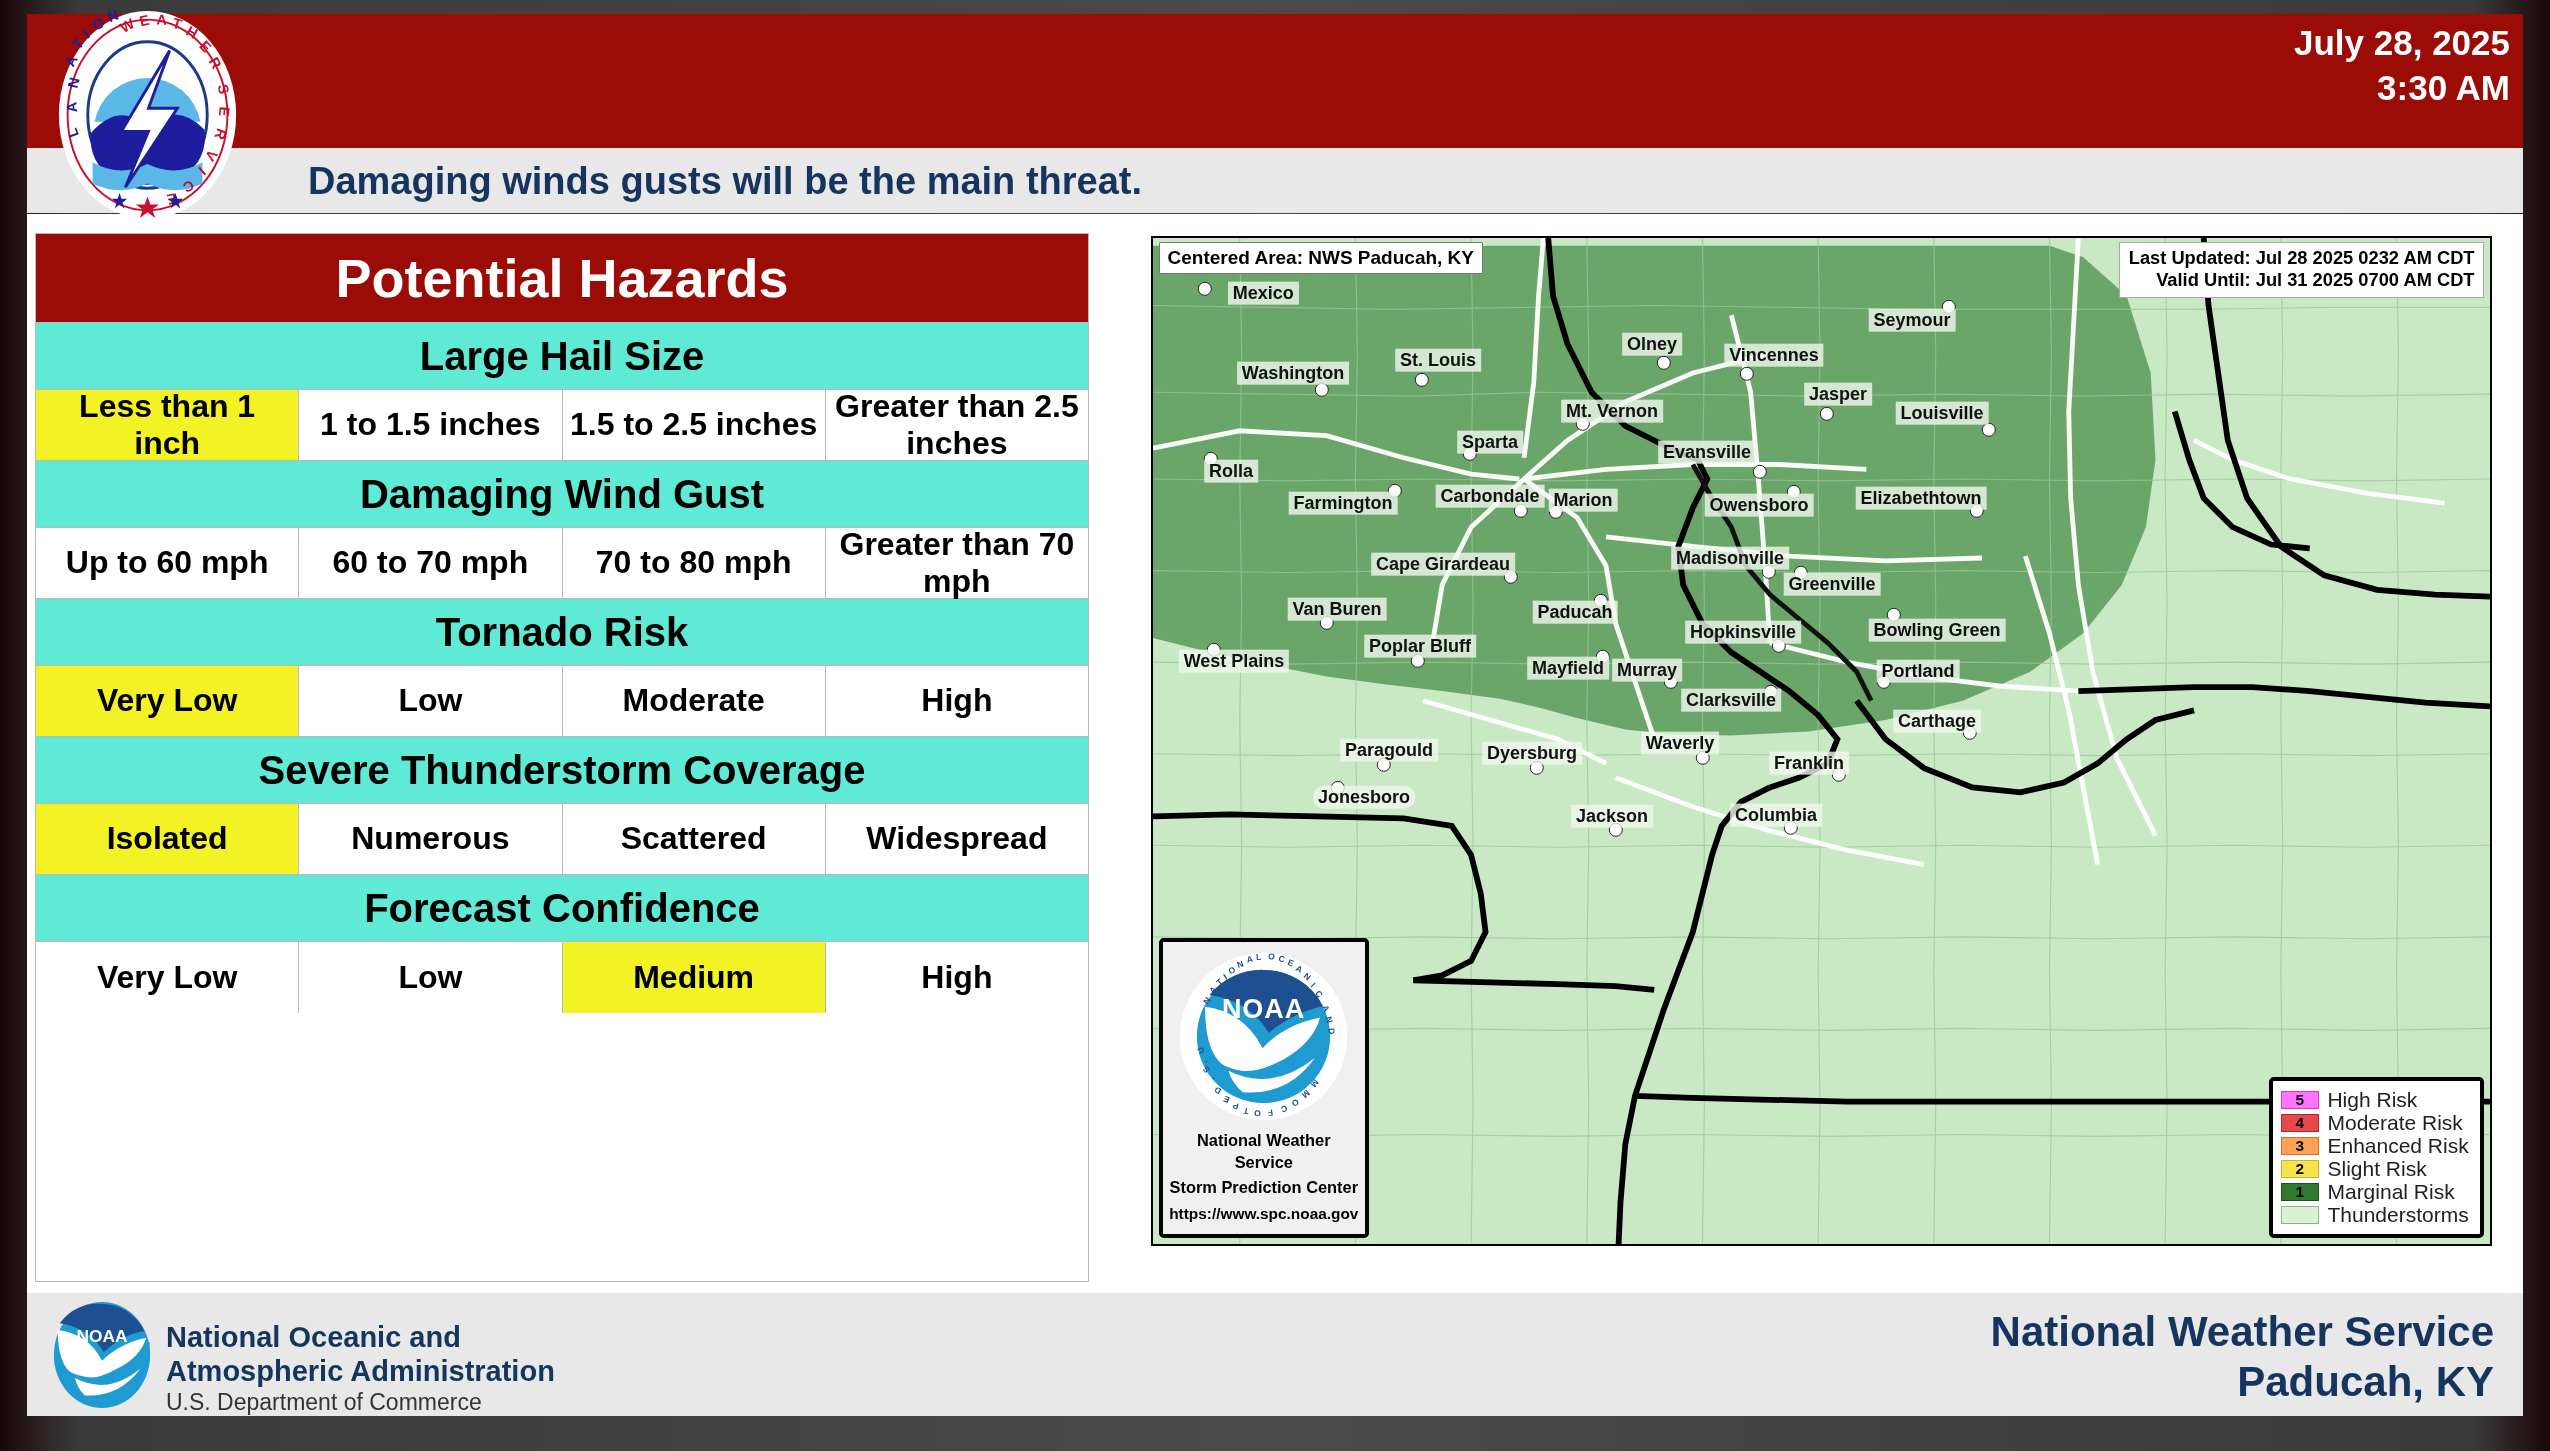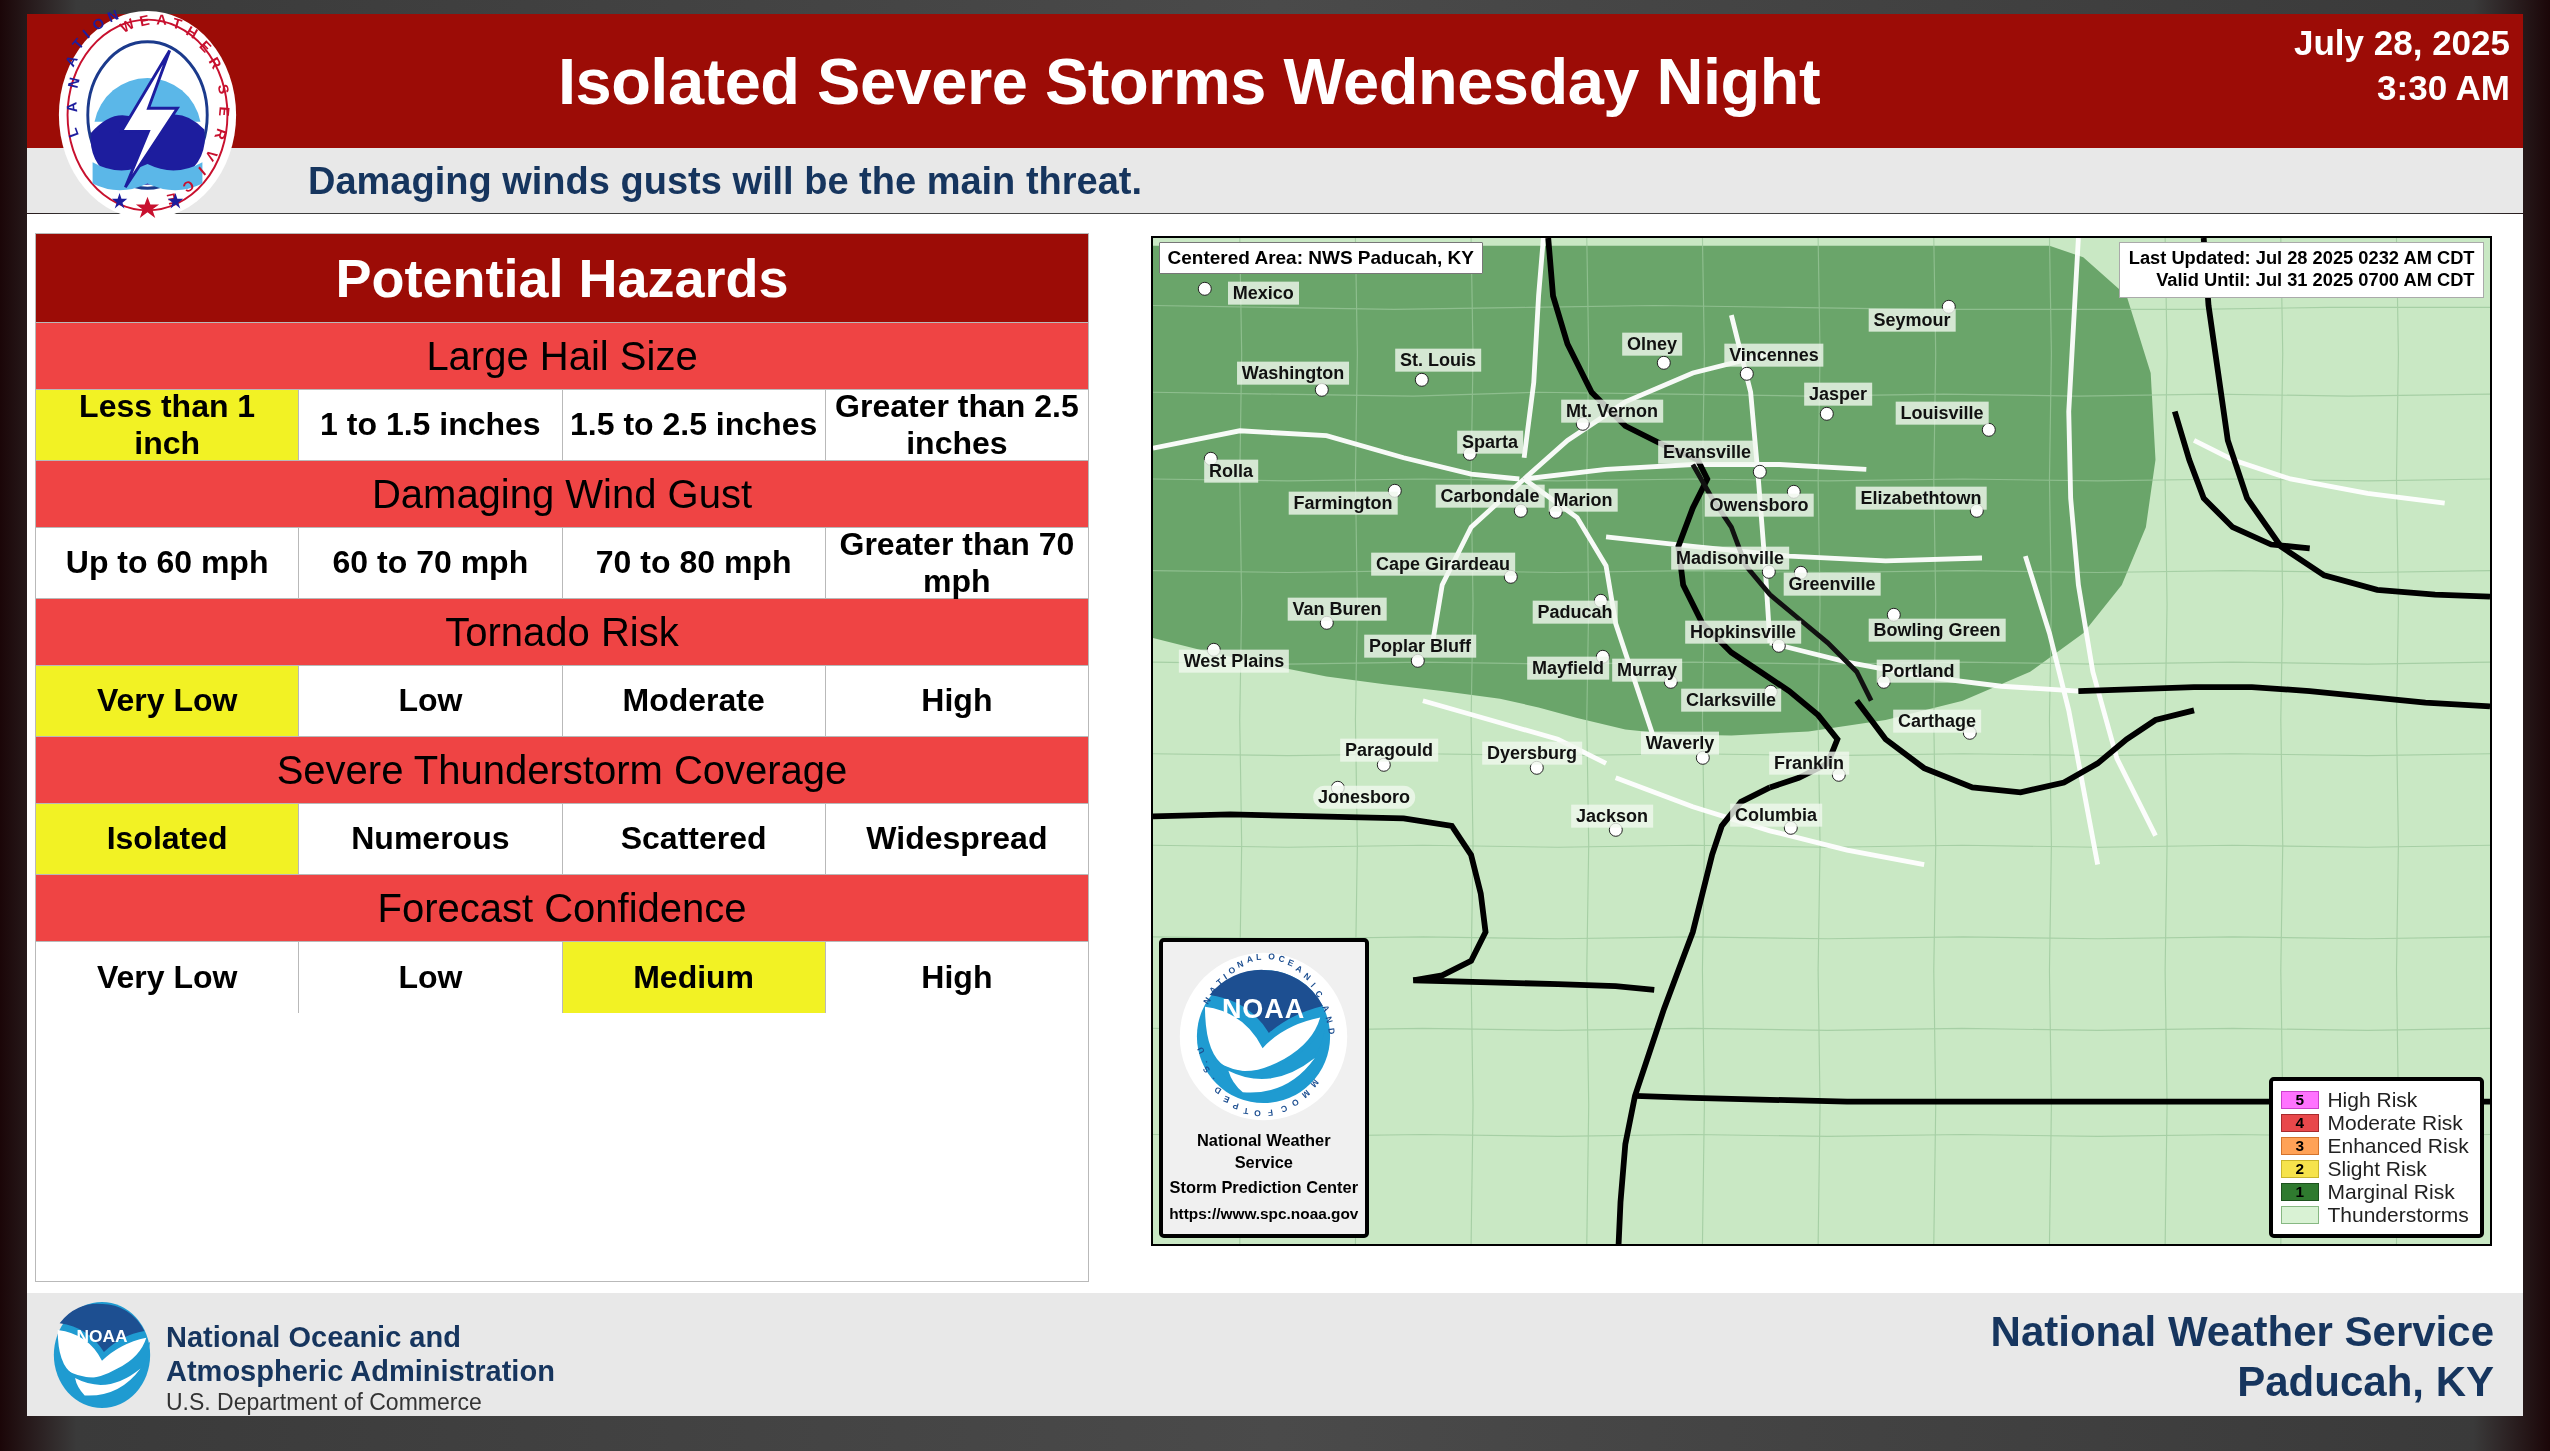--- a/index.html
+++ b/index.html
@@ -69,23 +69,23 @@
     background: #fff;
   }
   .haz-title {
     height: 89px; background: #9c0c06;
     display: flex; align-items: center; justify-content: center;
     color: #fff; font-size: 54px; font-weight: bold;
     font-stretch: condensed;
     border-bottom: 1.9px solid #b9b9b9;
   }
   .haz-cat {
-    height: 67px; background: #ef4444;
+    height: 67px; background: #5eead4;
     display: flex; align-items: center; justify-content: center;
-    color: #000; font-size: 40px; font-weight: normal;
+    color: #000; font-size: 40px; font-weight: bold;
     font-stretch: condensed;
     border-bottom: 1.9px solid #b9b9b9;
   }
   .haz-row {
     display: flex; height: 71px;
     border-bottom: 1.9px solid #b9b9b9;
   }
   .haz-row:last-child { border-bottom: none; }
   .haz-cell {
     flex: 1 1 0;
@@ -248,21 +248,20 @@
       <g fill="#c8102e">
         <polygon points="95,196 98,204 107,204 100,209 103,218 95,212 87,218 90,209 83,204 92,204"></polygon>
       </g>
       <g fill="#1d1d9e">
         <polygon points="66,192 68,198 74,198 69,202 71,208 66,204 61,208 63,202 58,198 64,198"></polygon>
         <polygon points="124,192 126,198 132,198 127,202 129,208 124,204 119,208 121,202 116,198 122,198"></polygon>
       </g>
     </svg>
   </div>
 
-  <div class="hdr-title">Isolated Severe Storms Wednesday Night</div>
   <div class="hdr-datetime">
     <div>July 28, 2025</div>
     <div>3:30 AM</div>
   </div>
   <div class="sub-text">Damaging winds gusts will be the main threat.</div>
 
   <div class="body-area"></div>
 
   <div class="haz-wrap">
     <div class="haz-title">Potential Hazards</div>

